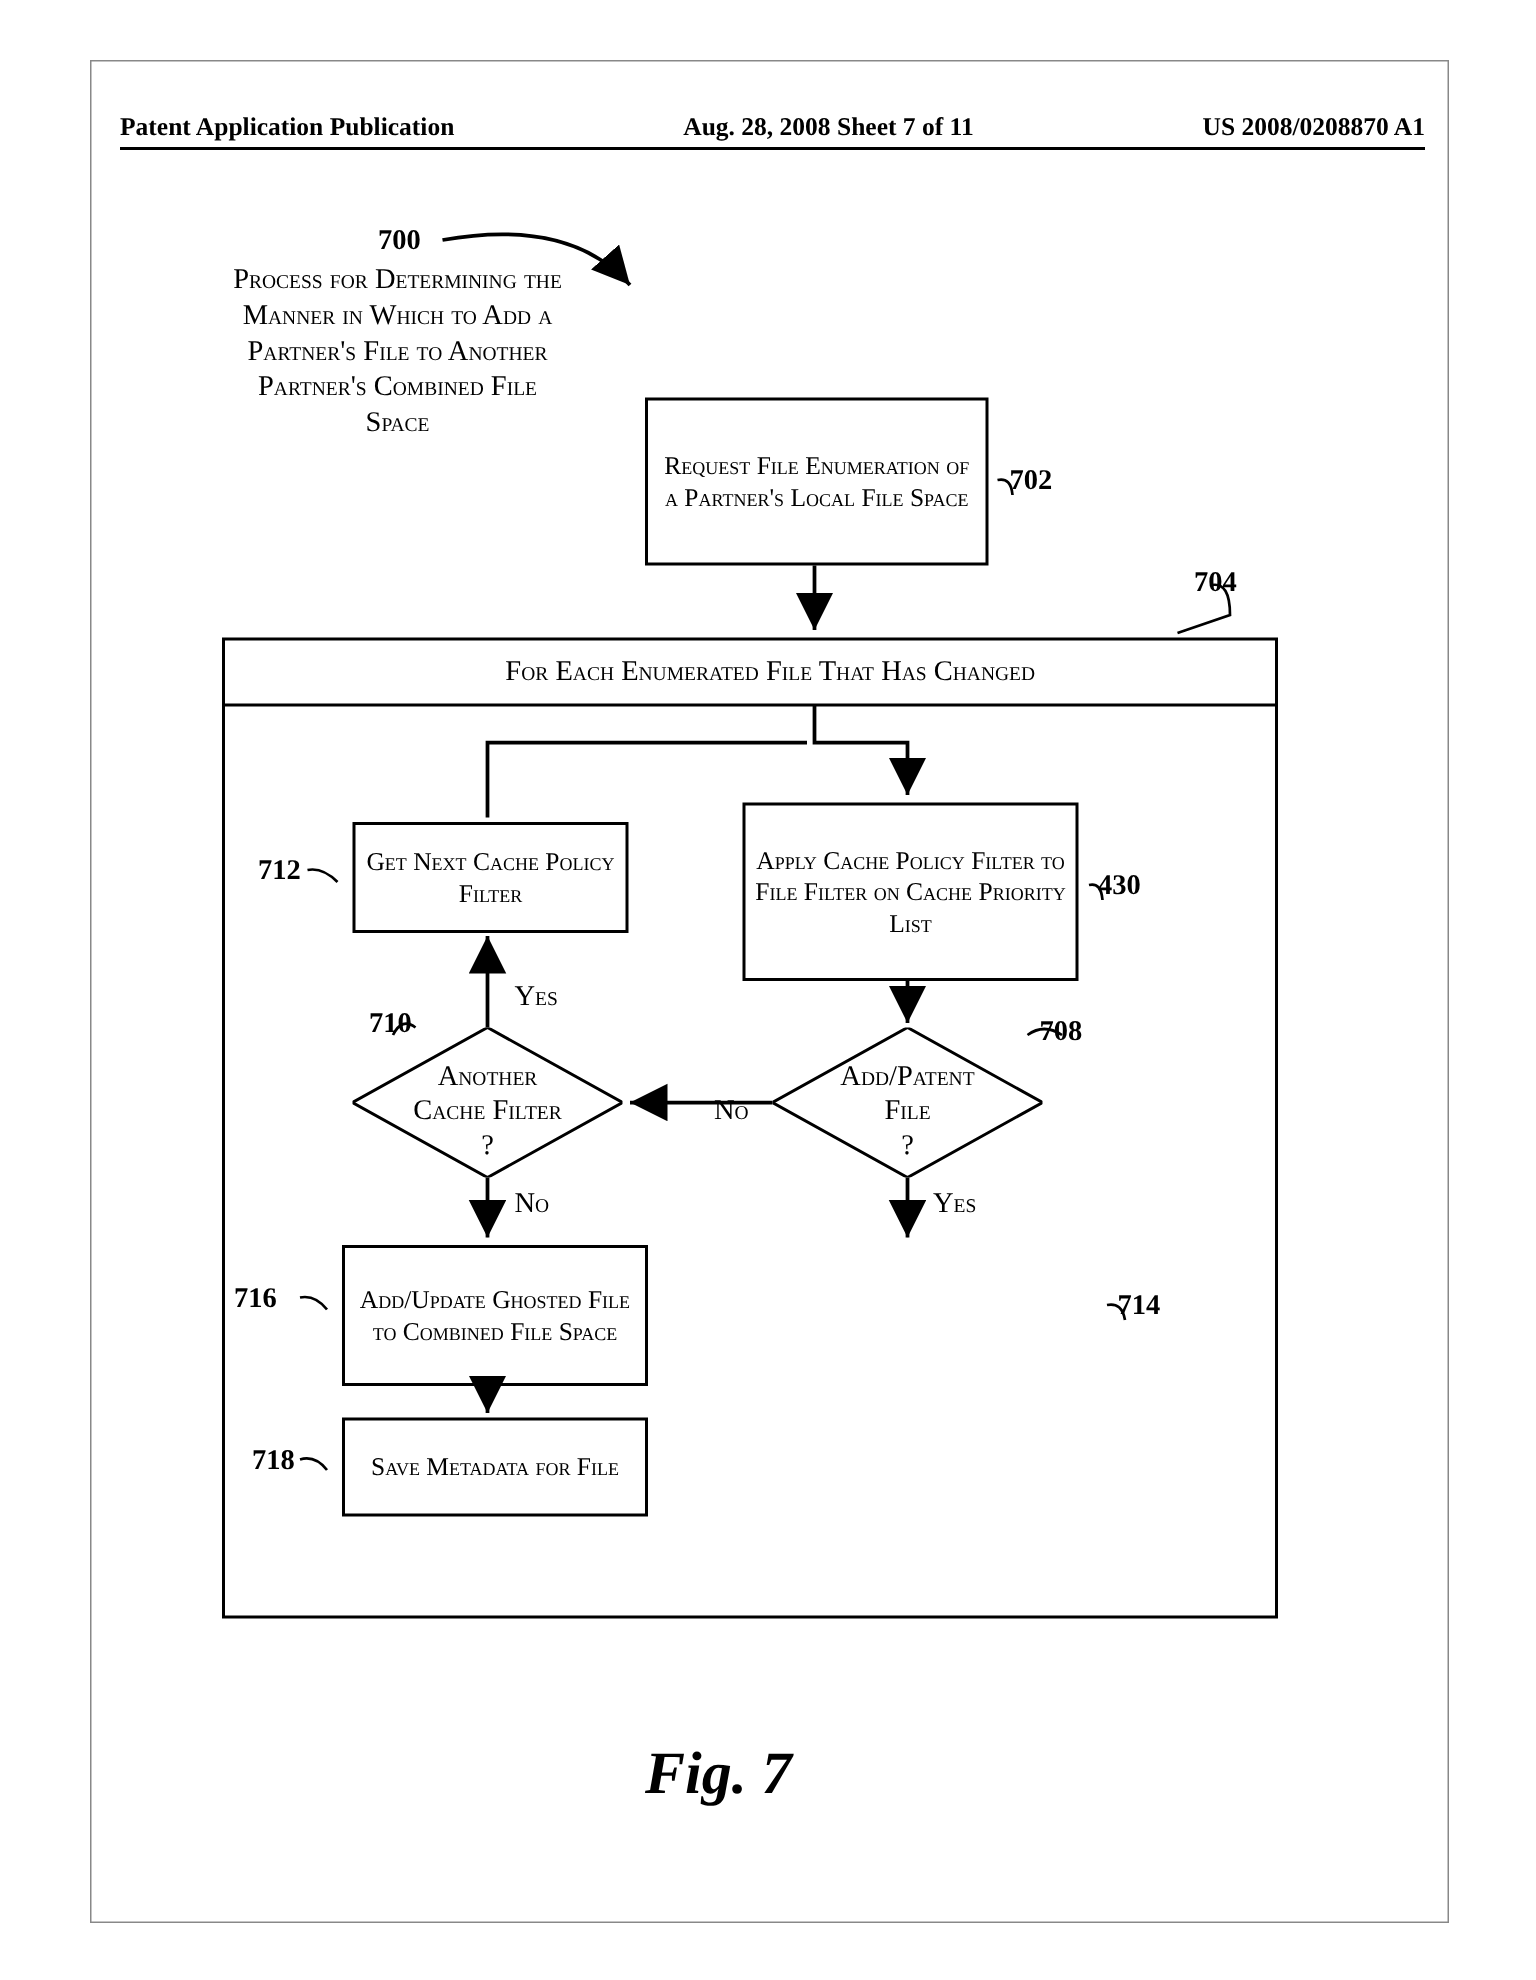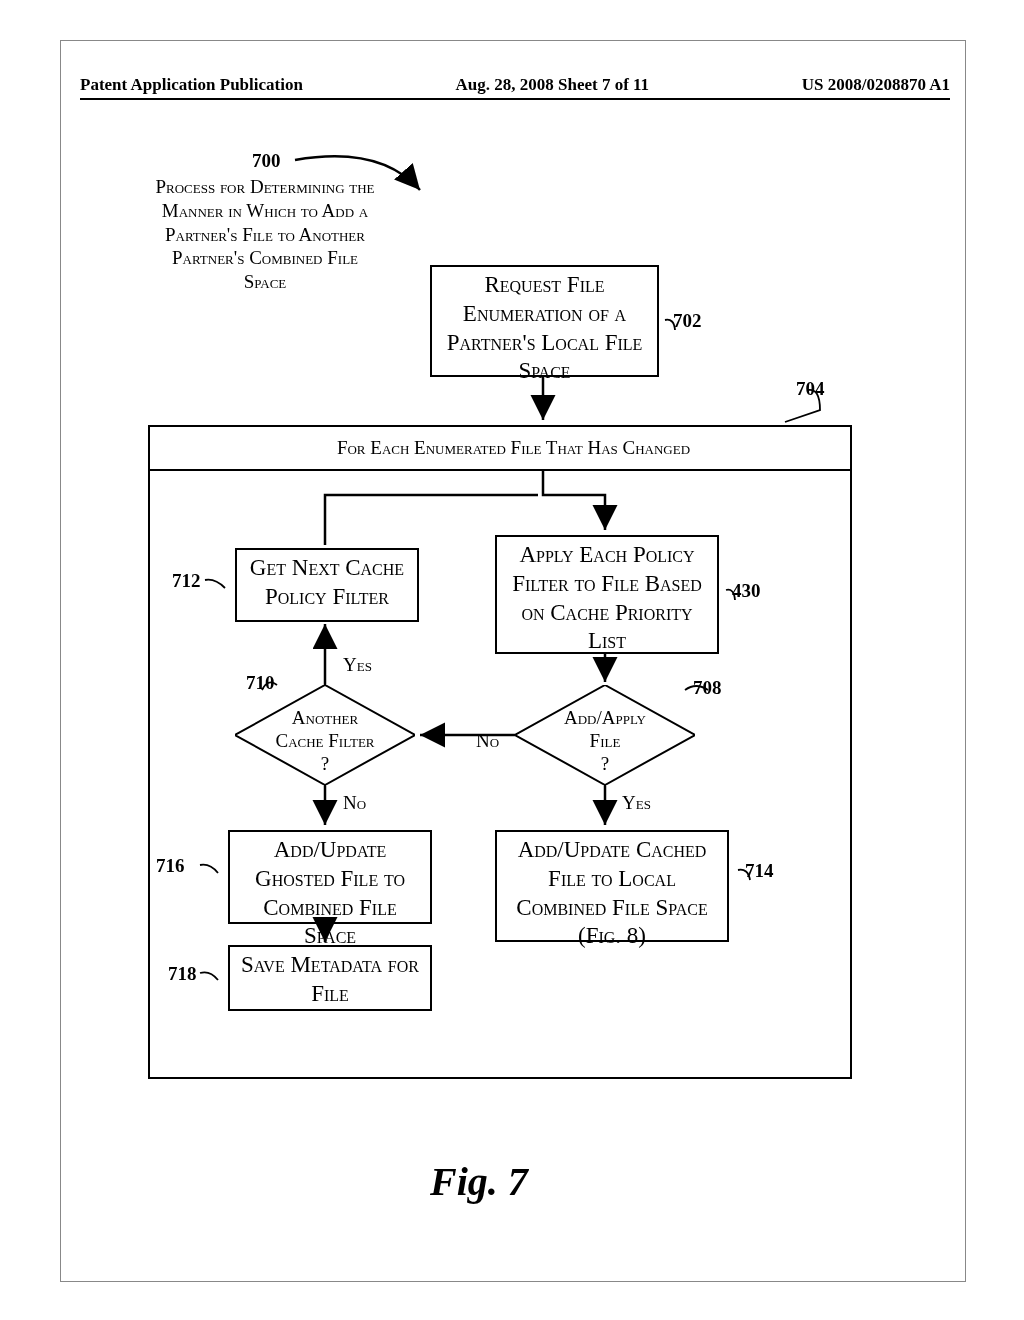--- a/index.html
+++ b/index.html
@@ -50,22 +50,23 @@
     font-variant: small-caps;
     font-size: 19px;
     font-family: "Times New Roman", serif;
     line-height: 1.25;
   }
   .box {
     position: absolute;
     border: 2px solid #000;
     text-align: center;
     font-variant: small-caps;
-    font-size: 23px;
+    font-size: 17px;
     display: flex;
+    align-items: center;
     justify-content: center;
     line-height: 1.25;
   }
   .box .inner { padding: 4px 6px; }
   .diamond {
     position: absolute;
   }
   .diamond svg { position: absolute; left:0; top:0; }
   .diamond .dlabel {
     position: absolute;
@@ -138,56 +139,53 @@
   <div class="ref" style="left:613px; top:180px;">702</div>
 
   <div class="outer" style="left:88px; top:295px; width:700px; height:650px;">
     <div class="outer-title">
       <span>For Each Enumerated File That Has Changed</span>
     </div>
   </div>
   <div class="ref" style="left:736px; top:248px;">704</div>
 
   <div class="box" style="left:435px; top:405px; width:220px; height:115px;">
-    <div class="inner">Apply Each Policy Filter to File Based on Cache Priority List</div>
+    <div class="inner">Apply Cache Policy Filter to File Filter on Cache Priority List</div>
   </div>
   <div class="ref" style="left:672px; top:450px;">430</div>
 
   <div class="box" style="left:175px; top:418px; width:180px; height:70px;">
     <div class="inner">Get Next Cache Policy Filter</div>
   </div>
   <div class="ref" style="left:112px; top:440px;">712</div>
 
   <div class="diamond" style="left:455px; top:555px; width:180px; height:100px;">
     <svg width="180" height="100">
         <polygon points="90,0 180,50 90,100 0,50" fill="#fff" stroke="#000" stroke-width="2"></polygon>
       </svg>
     <div class="dlabel" style="top:22px;">
-      <span>Add/Apply</span><br>
+      <span>Add/Patent</span><br>
       <span>File</span><br>
       <span>?</span>
     </div>
   </div>
   <div class="ref" style="left:633px; top:547px;text-align:center;">708</div>
 
   <div class="diamond" style="left:175px; top:555px; width:180px; height:100px;">
     <svg width="180" height="100">
         <polygon points="90,0 180,50 90,100 0,50" fill="#fff" stroke="#000" stroke-width="2"></polygon>
       </svg>
     <div class="dlabel" style="top:22px;">
       <span>Another</span><br>
       <span>Cache Filter</span><br>
       <span>?</span>
     </div>
   </div>
   <div class="ref" style="left:186px; top:542px;">710</div>
 
-  <div class="box" style="left:435px; top:700px; width:230px; height:108px;">
-    <div class="inner">Add/Update Cached File to Local Combined File Space (Fig. 8)</div>
-  </div>
   <div class="ref" style="left:685px; top:730px;">714</div>
 
   <div class="box" style="left:168px; top:700px; width:200px; height:90px;">
     <div class="inner">Add/Update Ghosted File to Combined File Space</div>
   </div>
   <div class="ref" style="left:96px; top:725px;">716</div>
 
   <div class="box" style="left:168px; top:815px; width:200px; height:62px;">
     <div class="inner">Save Metadata for File</div>
   </div>

